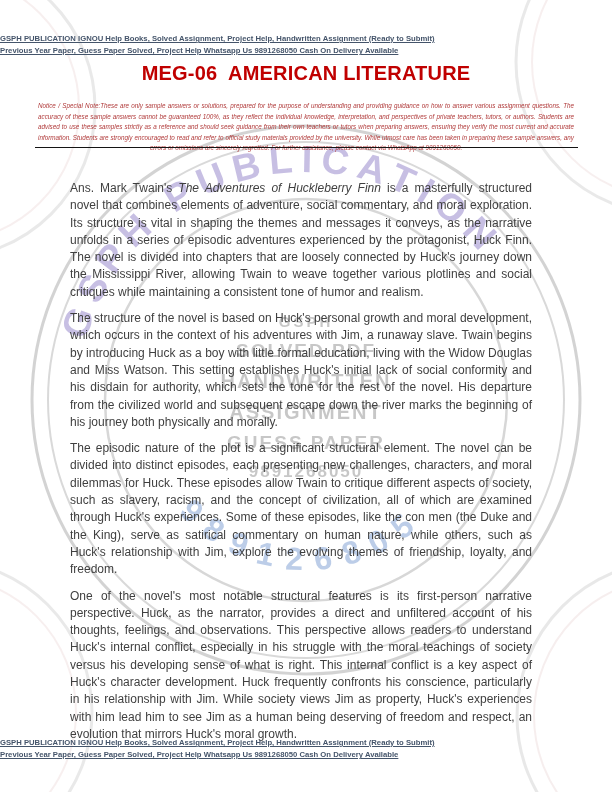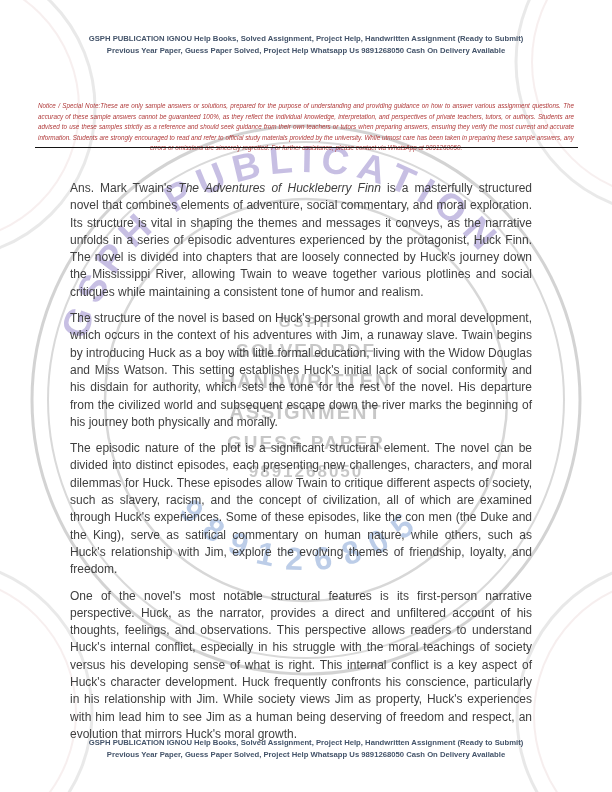--- a/index.html
+++ b/index.html
@@ -8,22 +8,22 @@
     width:612px;height:792px;
     margin:0 auto;
     background:#ffffff;
     overflow:hidden;
     font-family:"Liberation Sans",sans-serif;
   }
   .watermark{position:absolute;left:0;top:0;z-index:0;pointer-events:none;}
   .content{position:absolute;inset:0;z-index:1;}
 
   .page-header,.page-footer{
-    position:absolute;left:0;right:0;text-align:center;
-    color:#44546A;font-weight:bold;font-size:7.7px;line-height:12px;
+    position:absolute;left:0;right:0;text-align:left;
+    color:#44546A;font-weight:bold;font-size:7.7px;line-height:12px;text-decoration:underline;
   }
   .page-header{top:33px;}
   .page-footer{top:737px;}
 
   .doc-title{
     position:absolute;top:62px;left:0;right:0;
     text-align:center;color:#C00000;font-weight:bold;
     font-size:20px;white-space:pre;letter-spacing:0.2px;
   }
 
@@ -96,20 +96,21 @@
     </g>
   </svg>
 
   <div class="content">
 
     <div class="page-header">
       <div>GSPH PUBLICATION IGNOU Help Books, Solved Assignment, Project Help, Handwritten Assignment (Ready to Submit)</div>
       <div>Previous Year Paper, Guess Paper Solved, Project Help Whatsapp Us 9891268050 Cash On Delivery Available</div>
     </div>
 
+    <div class="doc-title">MEG-06  AMERICAN LITERATURE</div>
 
     <div class="notice">Notice / Special Note:These are only sample answers or solutions, prepared for the purpose of understanding and providing guidance on how to answer various assignment questions. The accuracy of these sample answers cannot be guaranteed 100%, as they reflect the individual knowledge, interpretation, and perspectives of private teachers, tutors, or authors. Students are advised to use these samples strictly as a reference and should seek guidance from their own teachers or tutors when preparing answers, ensuring they verify the most current and accurate information. Students are strongly encouraged to read and refer to official study materials provided by the university. While utmost care has been taken in preparing these sample answers, any errors or omissions are sincerely regretted. For further assistance, please contact via WhatsApp at 9891268050.</div>
 
     <hr class="divider">
 
 
     <div class="answer">
       <p><span>Ans. Mark Twain's </span><em>The Adventures of Huckleberry Finn</em><span> is a masterfully structured novel that combines elements of adventure, social commentary, and moral exploration. Its structure is vital in shaping the themes and messages it conveys, as the narrative unfolds in a series of episodic adventures experienced by the protagonist, Huck Finn. The novel is divided into chapters that are loosely connected by Huck's journey down the Mississippi River, allowing Twain to weave together various plotlines and social critiques while maintaining a consistent tone of humor and realism.</span></p>
       <p>The structure of the novel is based on Huck's personal growth and moral development, which occurs in the context of his adventures with Jim, a runaway slave. Twain begins by introducing Huck as a boy with little formal education, living with the Widow Douglas and Miss Watson. This setting establishes Huck's initial lack of social conformity and his disdain for authority, which sets the tone for the rest of the novel. His departure from the civilized world and subsequent escape down the river marks the beginning of his journey both physically and morally.</p>
       <p>The episodic nature of the plot is a significant structural element. The novel can be divided into distinct episodes, each presenting new challenges, characters, and moral dilemmas for Huck. These episodes allow Twain to critique different aspects of society, such as slavery, racism, and the concept of civilization, all of which are examined through Huck's experiences. Some of these episodes, like the con men (the Duke and the King), serve as satirical commentary on human nature, while others, such as Huck's relationship with Jim, explore the evolving themes of friendship, loyalty, and freedom.</p>

